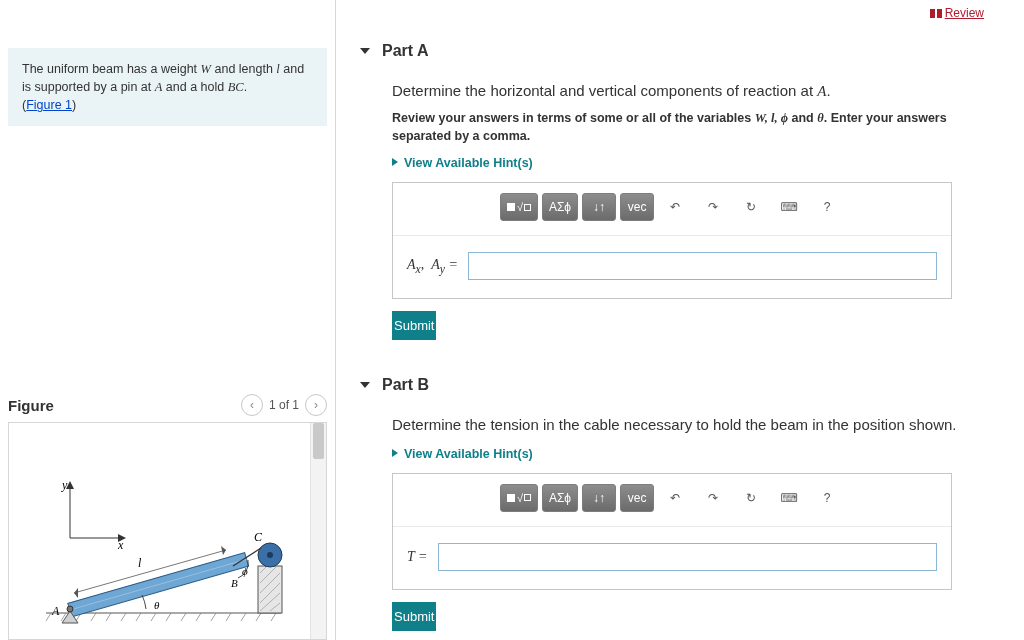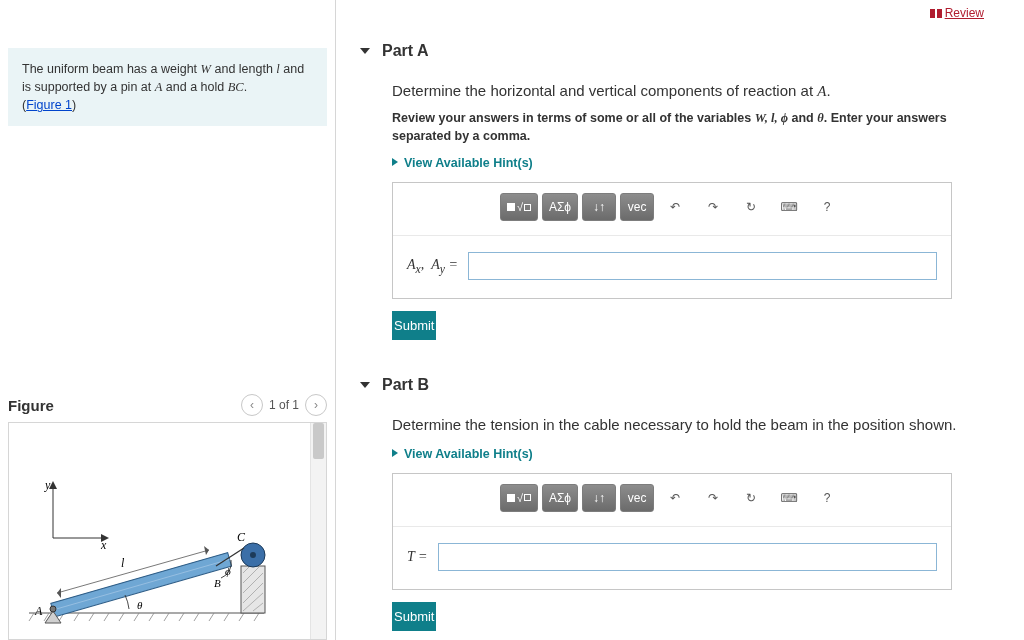--- a/index.html
+++ b/index.html
@@ -9,21 +9,21 @@
   .divider { width: 1px; background: #d6d6d6; }
   .right-col { flex: 1; padding: 6px 30px 0 24px; position: relative; overflow: hidden; }
 
   .review-link { position: absolute; top: 6px; right: 40px; color: #b01c2e; font-size: 12px; text-decoration: underline; cursor: pointer; text-align: right; }
   .review-link svg { vertical-align: -2px; margin-right: 3px; }
 
   .problem-box { background: #eaf4f6; padding: 12px 14px; margin-top: 40px; font-size: 12.5px; line-height: 1.45; color: #333; }
   .problem-box .fig-link { color: #0044cc; text-decoration: underline; cursor:pointer; }
   .ital { font-family: 'Times New Roman', serif; font-style: italic; }
 
-  .figure-section { position: absolute; bottom: 0; left: 8px; right: 8px; }
+  .figure-section { position: absolute; bottom: 0; left: 8px; right: 8px; text-align: right; }
   .figure-header { display: flex; justify-content: space-between; align-items: center; padding: 6px 0; }
   .figure-title { font-weight: bold; font-size: 15px; color: #333; }
   .fig-nav { display:flex; align-items:center; gap:6px; font-size:12px; color:#555;}
   .nav-btn { width:22px; height:22px; border:1px solid #c8c8c8; border-radius:50%; background:#fff; display:flex; align-items:center; justify-content:center; cursor:pointer; color:#888; font-size:12px;}
   .figure-body { border: 1px solid #d6d6d6; height: 218px; background:#fff; position:relative; overflow:hidden;}
   .figure-scroll { position:absolute; right:0; top:0; bottom:0; width:16px; background:#f3f3f3; border-left:1px solid #e4e4e4;}
   .figure-scroll .thumb{ position:absolute; top:0; left:2px; right:2px; height:36px; background:#c9c9c9; border-radius:2px;}
 
   .part { margin-top: 36px; }
   .part-header { display:flex; align-items:center; gap:12px; margin-bottom:14px; }

